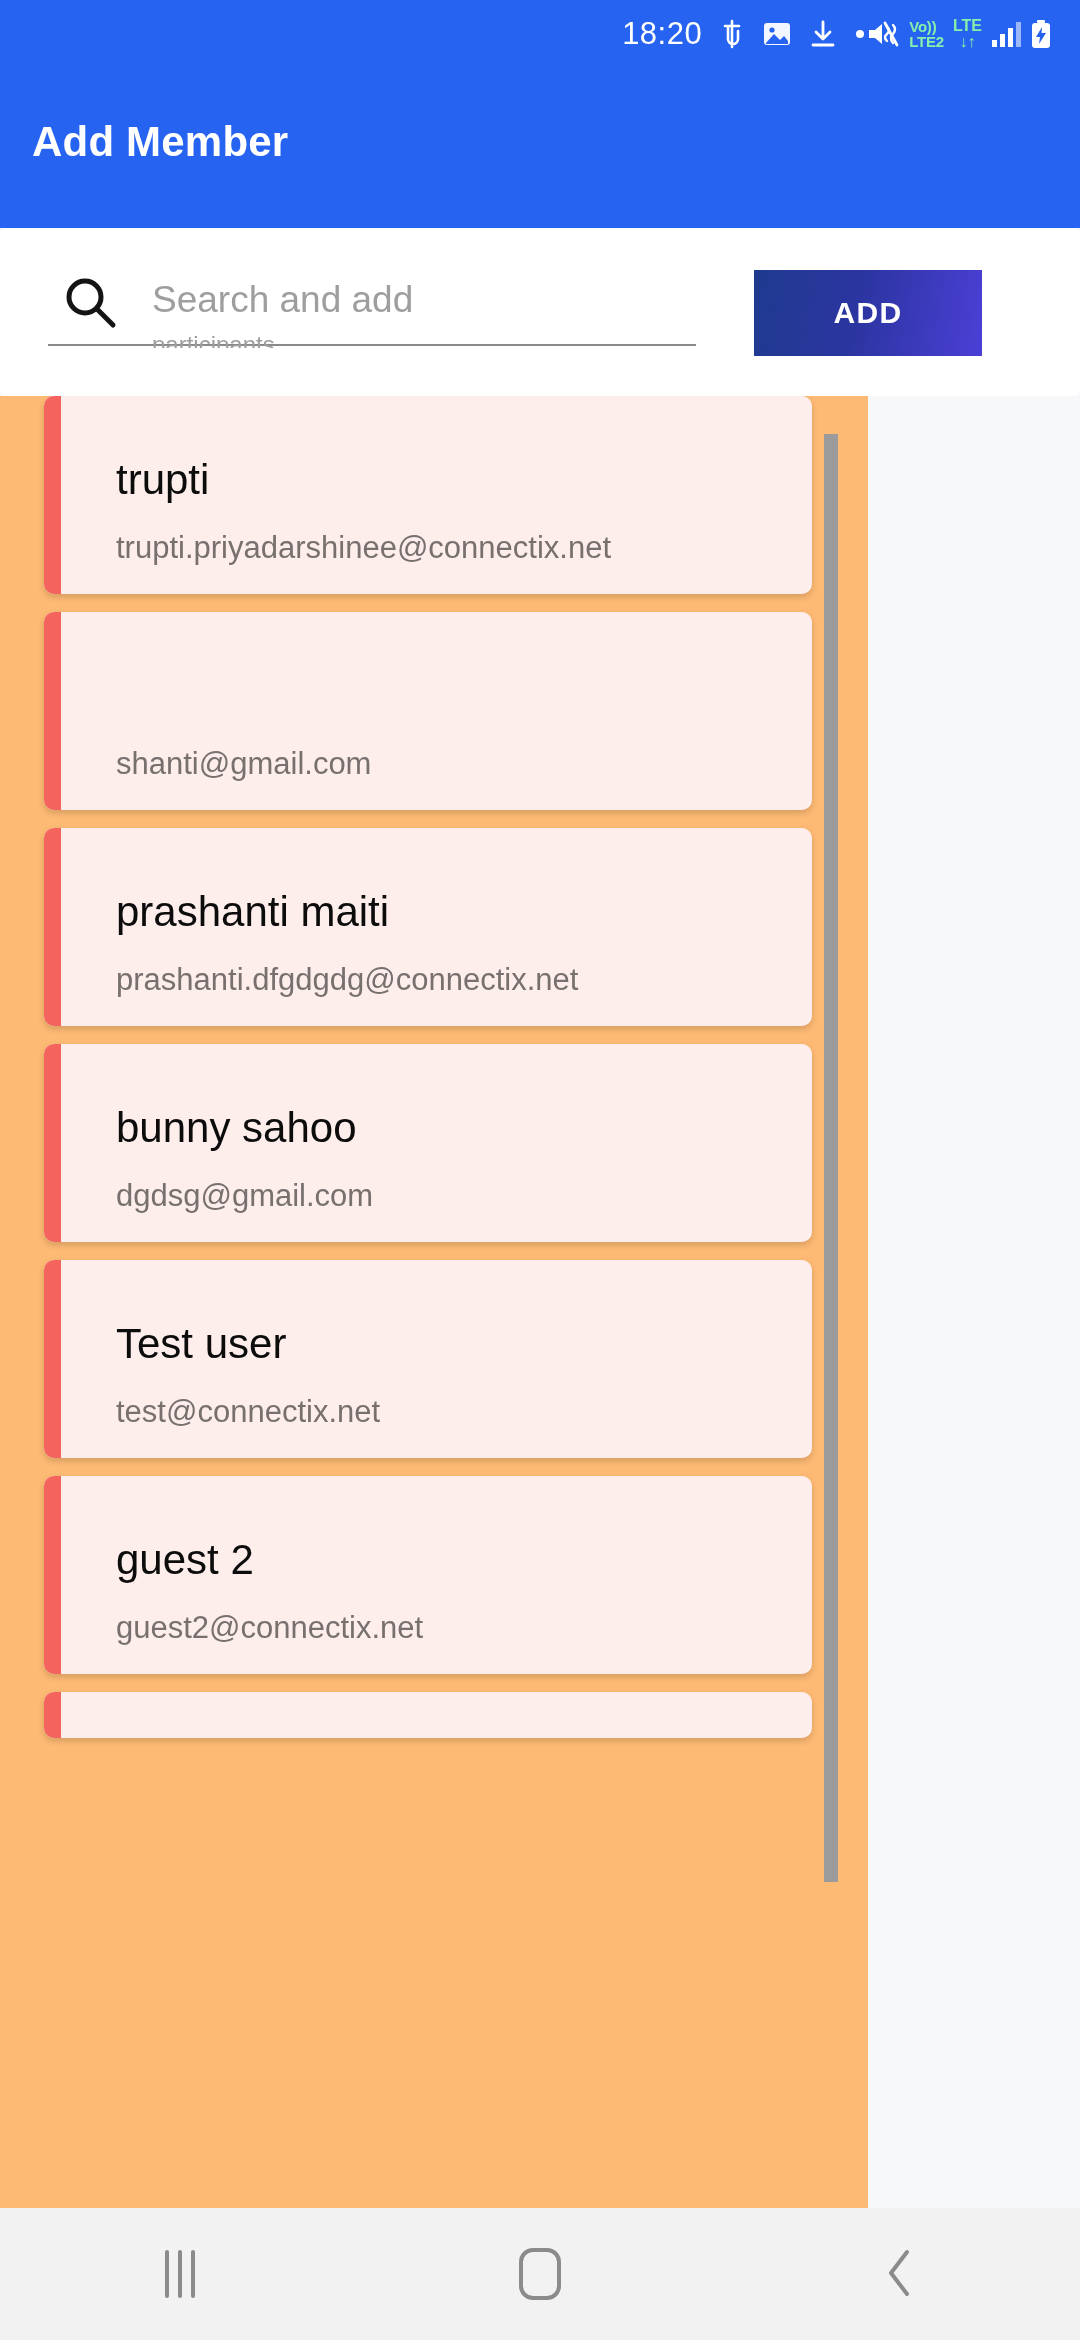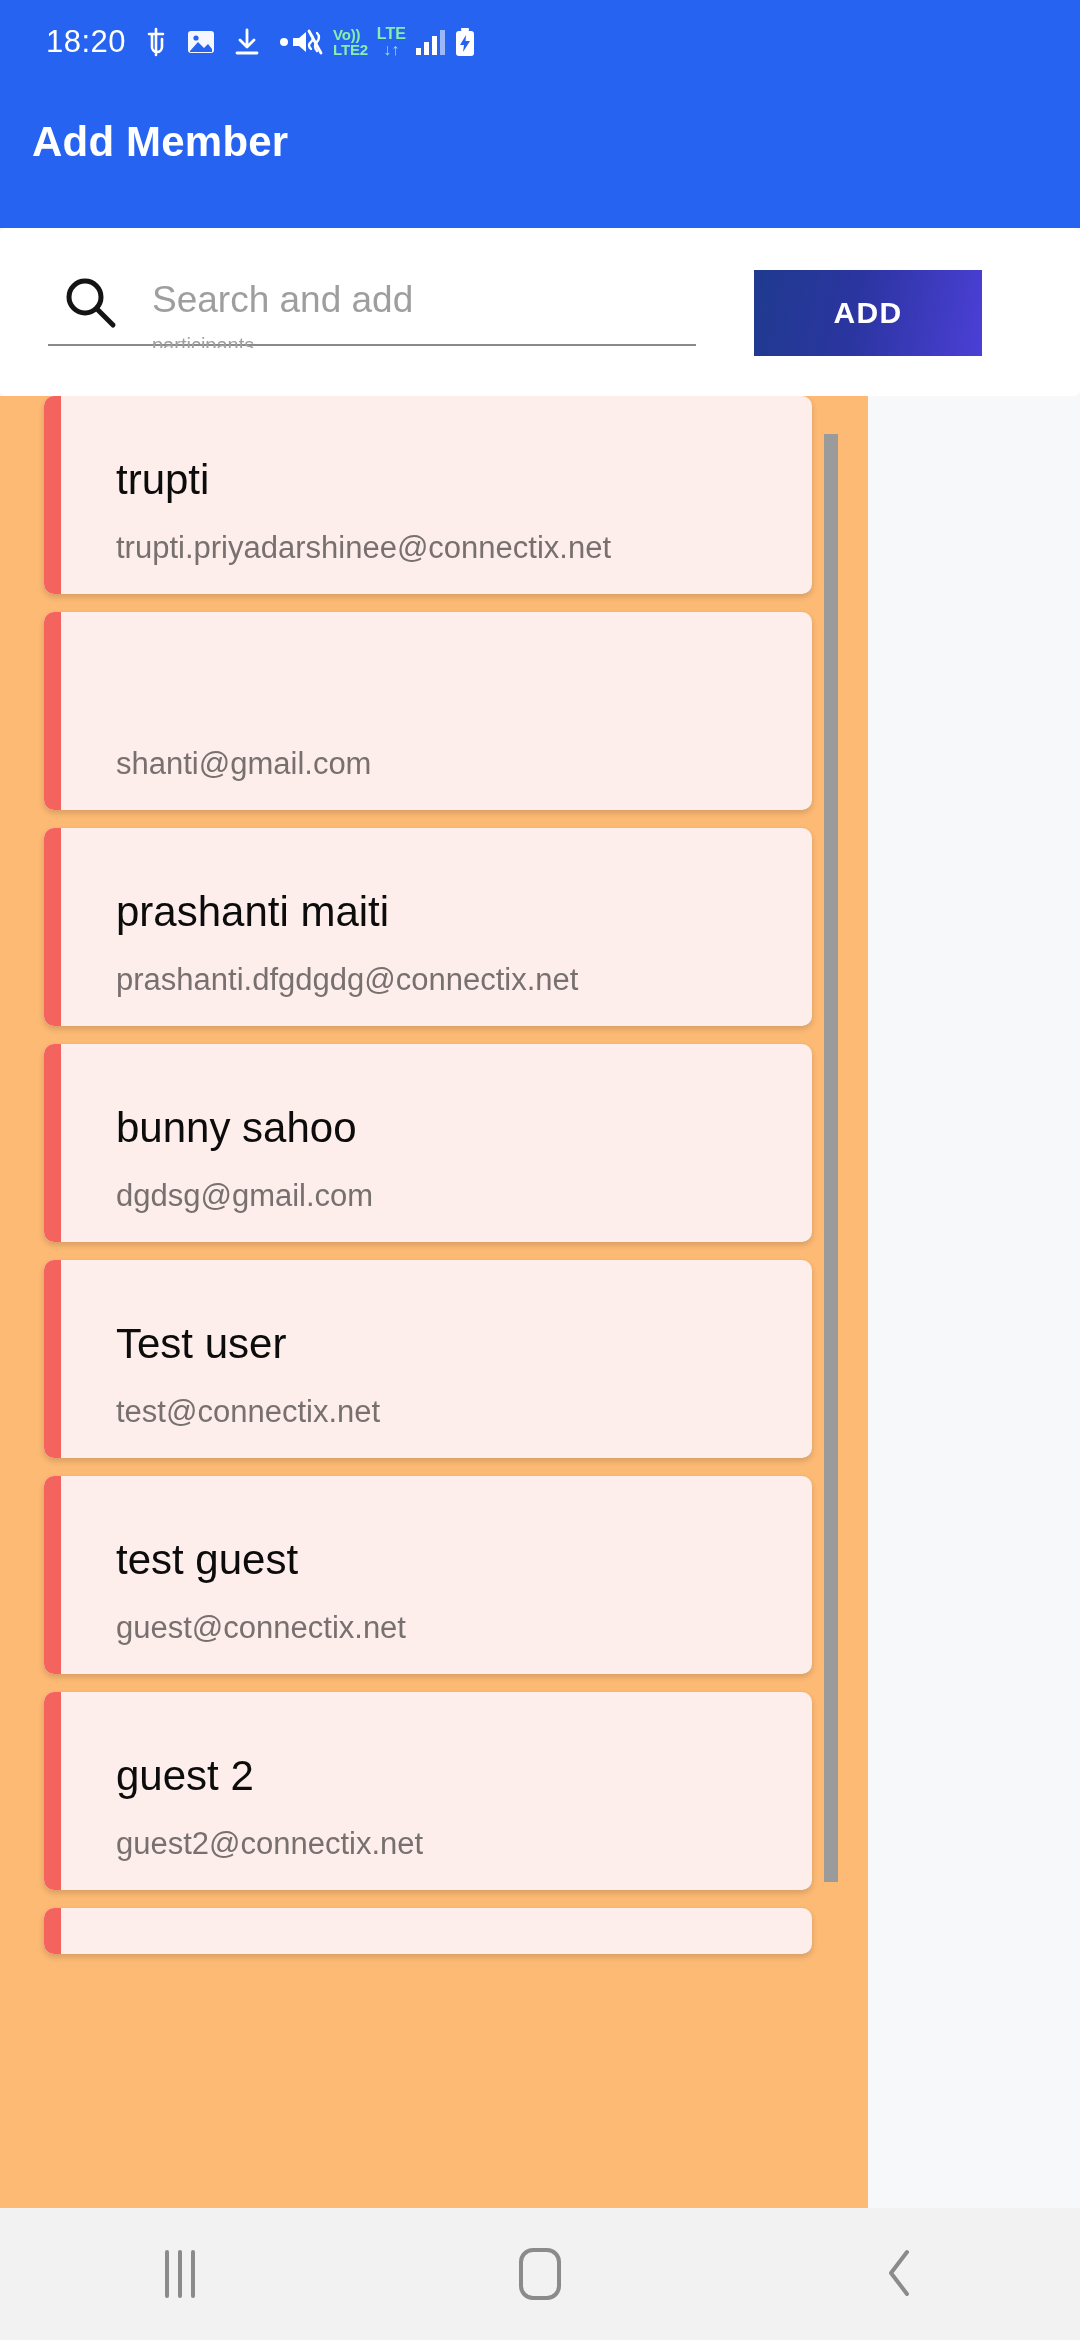--- a/index.html
+++ b/index.html
@@ -10,22 +10,22 @@
     overflow:hidden;
   }
   #screen { position:relative; width:1080px; height:2340px; overflow:hidden; background:#f7f8fa; }
 
   
   .appbar {
     position:absolute; top:0; left:0; width:1080px; height:228px;
     background:#2563f0;
   }
   .statusbar {
-    position:absolute; top:8px; left:0; width:1080px; height:62px;
-    display:flex; align-items:center; justify-content:flex-start;
+    position:absolute; top:0; left:0; width:1080px; height:62px;
+    display:flex; align-items:center; justify-content:flex-end;
     padding:6px 28px 0 46px;
   }
   .status-left { display:flex; align-items:center; gap:17px; }
   .status-clock {
     color:#ffffff; font-size:31px; letter-spacing:0.5px;
     font-family:"Liberation Sans", sans-serif;
   }
   .status-right { display:flex; align-items:center; gap:9px; }
   .sicon { display:flex; align-items:center; color:#ffffff; }
   .net-stack {
@@ -70,21 +70,21 @@
     border:none; outline:none; background:transparent;
     border-bottom:2px solid #8a8a8a;
     padding:0 0 0 104px;
     font-family:"Liberation Sans", sans-serif;
     font-size:37px; color:#2b2b2b;
   }
   .search-field::placeholder { color:#9e9e9e; }
   .search-sub {
     position:absolute; left:104px; top:74px;
     width:544px; height:18px; overflow:hidden;
-    font-size:20px; color:#9e9e9e; line-height:30px;
+    font-size:24px; color:#9e9e9e; line-height:30px;
     white-space:nowrap;
   }
   .add-btn {
     position:absolute; left:706px; top:14px;
     width:228px; height:86px;
     background:linear-gradient(100deg,#1f3a8f 0%, #2b35a0 45%, #4b3fd6 100%);
     border:none; cursor:pointer;
     color:#ffffff; font-size:30px; font-weight:bold; letter-spacing:1.4px;
     display:flex; align-items:center; justify-content:center;
     font-family:"Liberation Sans", sans-serif;
@@ -260,25 +260,20 @@
         </div>
         <div class="member-card">
           <span class="accent"></span>
           <div class="member-name">bunny sahoo</div>
           <div class="member-email">dgdsg@gmail.com</div>
         </div>
         <div class="member-card">
           <span class="accent"></span>
           <div class="member-name">Test user</div>
           <div class="member-email">test@connectix.net</div>
-        </div>
-        <div class="member-card">
-          <span class="accent"></span>
-          <div class="member-name">test guest</div>
-          <div class="member-email">guest@connectix.net</div>
         </div>
         <div class="member-card">
           <span class="accent"></span>
           <div class="member-name">guest 2</div>
           <div class="member-email">guest2@connectix.net</div>
         </div>
         <div class="member-card card-partial">
           <span class="accent"></span>
         </div>
       </div>

